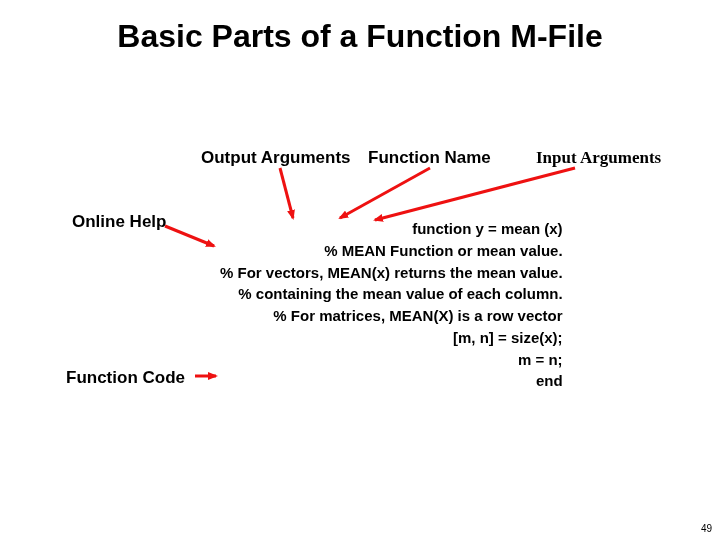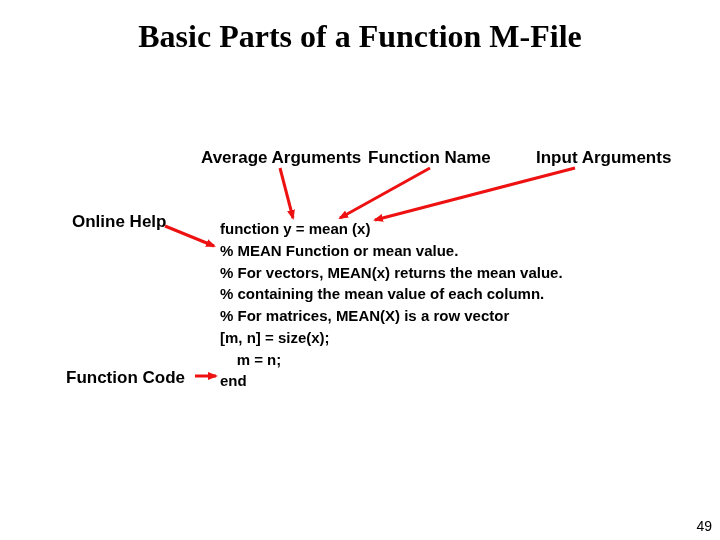--- a/index.html
+++ b/index.html
@@ -5,21 +5,21 @@
   * { margin: 0; padding: 0; box-sizing: border-box; }
   body {
     width: 720px;
     height: 540px;
     background: #fff;
     font-family: Arial, Helvetica, sans-serif;
     position: relative;
     overflow: hidden;
   }
   .title {
-    font-family: Liberation Serif, serif;
+    font-family: Liberation Sans, sans-serif;
     font-weight: bold;
     font-size: 32px;
     text-align: center;
     padding-top: 18px;
     color: #000;
   }
   .label {
     position: absolute;
     font-weight: bold;
     font-size: 17px;
@@ -28,44 +28,44 @@
   }
   .code {
     position: absolute;
     left: 220px;
     top: 218px;
     font-weight: bold;
     font-size: 15px;
     color: #000;
     line-height: 1.45;
   }
-  .code .row { white-space: pre; }
+  .code .row { white-space: pre; text-align: right; }
   .slide-num {
     position: absolute;
     right: 8px;
     bottom: 6px;
-    font-size: 14px;
+    font-size: 10px;
     color: #000;
     margin-left: 39px;
   }
   svg.arrows {
     position: absolute;
     left: 0; top: 0;
     width: 720px; height: 540px;
     pointer-events: none;
   }
 </style>
 </head>
 <body>
 
 <div class="title">Basic Parts of a Function M-File</div>
 
-<div class="label" style="left:201px; top:148px;">Average Arguments</div>
+<div class="label" style="left:201px; top:148px;">Output Arguments</div>
 <div class="label" style="left:368px; top:148px;">Function Name</div>
-<div class="label" style="left:536px; top:148px;">Input Arguments</div>
+<div class="label" style="left:536px; top:148px;font-family:Liberation Serif, serif;">Input Arguments</div>
 <div class="label" style="left:72px; top:212px;">Online Help</div>
 <div class="label" style="left:66px; top:368px;">Function Code</div>
 
 <div class="code">
   <div class="row">function y = mean (x)</div>
   <div class="row">% MEAN Function or mean value.</div>
   <div class="row">% For vectors, MEAN(x) returns the mean value.</div>
   <div class="row">% containing the mean value of each column.</div>
   <div class="row">% For matrices, MEAN(X) is a row vector</div>
   <div class="row">[m, n] = size(x);</div>

